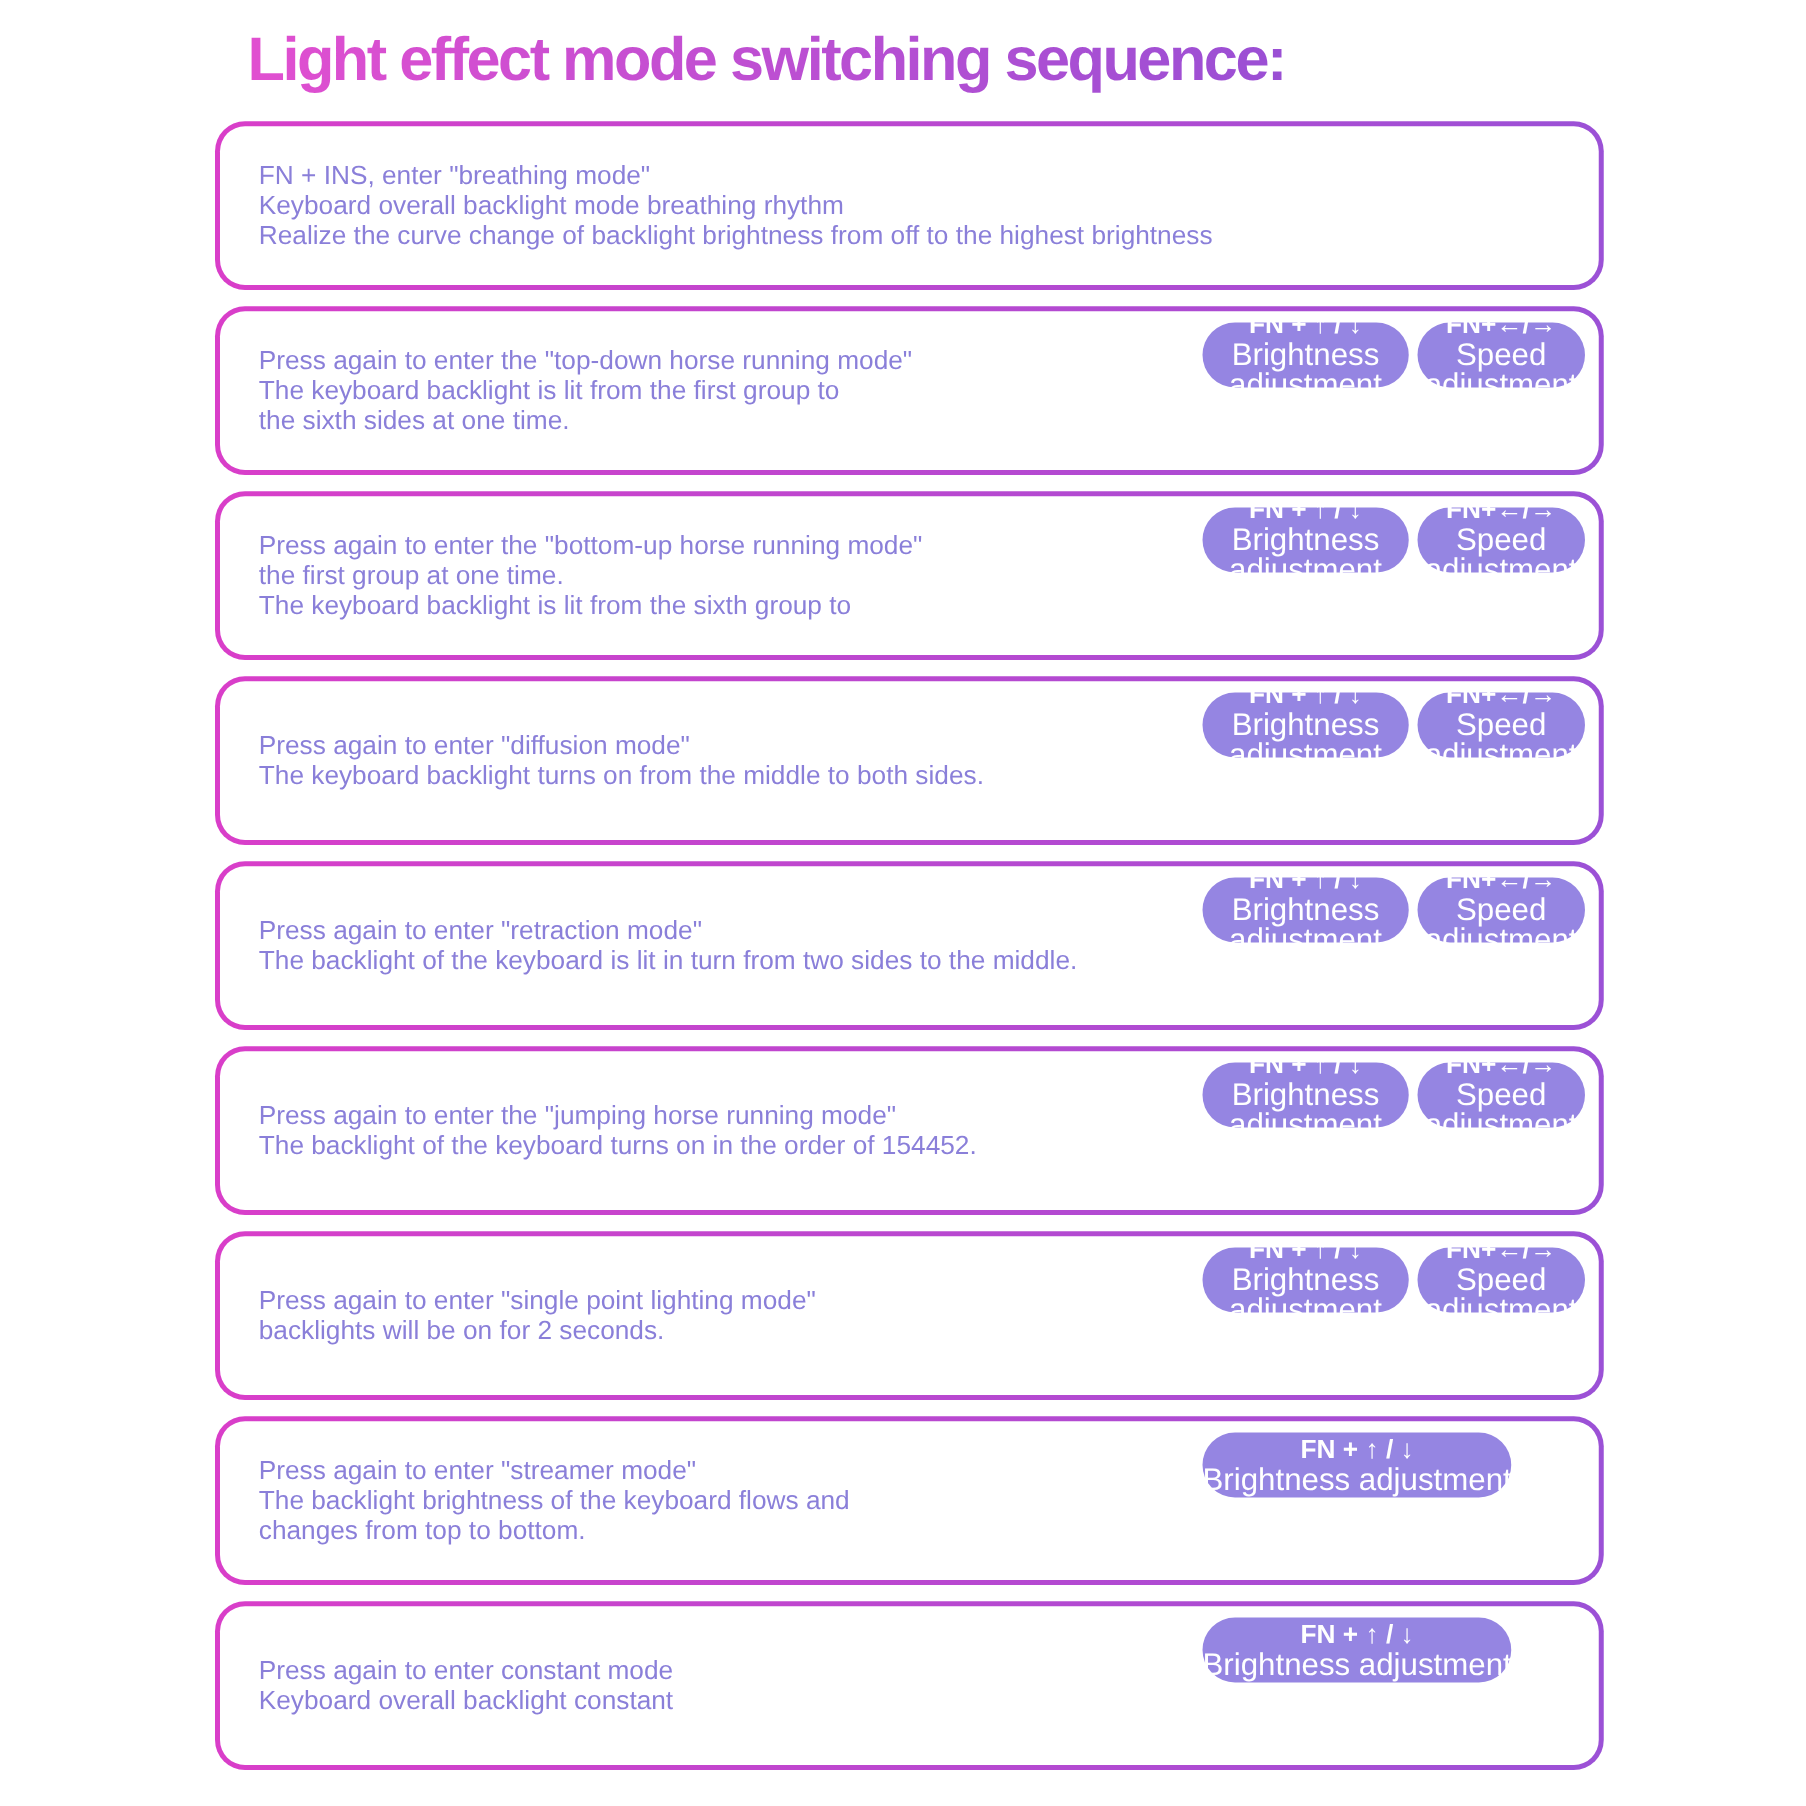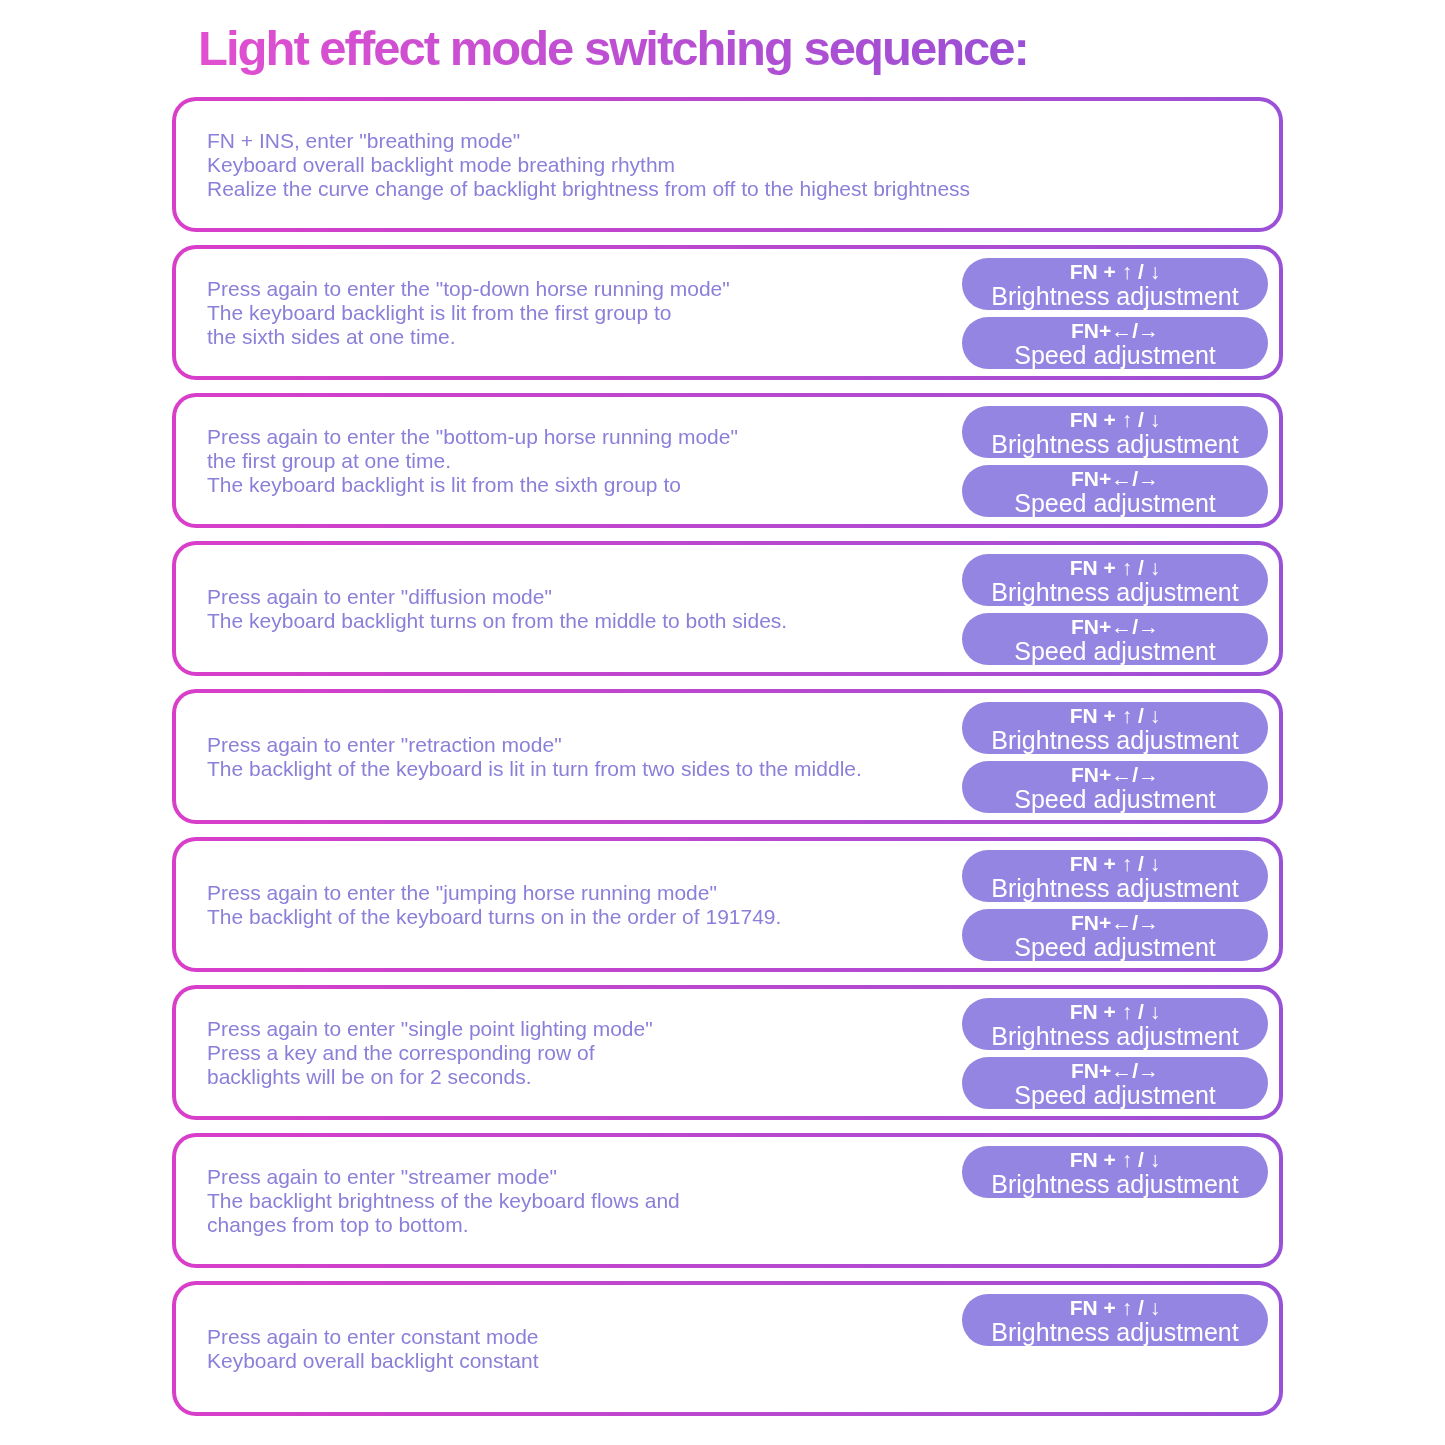--- a/index.html
+++ b/index.html
@@ -63,21 +63,21 @@
     line-height: 24px;
     color: var(--body-text, #8a7fd9);
     white-space: nowrap;
   }
   .card-pills {
     position: absolute;
     top: 9px;
     right: 11px;
     width: 306px;
     display: flex;
-    flex-direction: column;
+    flex-direction: row;
     gap: 7px;
   }
   .pill {
     height: 52px;
     border-radius: 26px;
     background: var(--pill-background, #9585e2);
     color: var(--pill-text, #ffffff);
     display: flex;
     flex-direction: column;
     align-items: center;
@@ -186,40 +186,39 @@
               <div class="pill-label">Speed adjustment</div>
             </div>
           </div>
     </div>
   </div>
 
   <div class="card-border">
     <div class="card-inner">
       <div class="card-text">
             <div class="line">Press again to enter the "jumping horse running mode"</div>
-            <div class="line">The backlight of the keyboard turns on in the order of 191749.</div>
+            <div class="line">The backlight of the keyboard turns on in the order of 154452.</div>
           </div>
       <div class="card-pills">
             <div class="pill">
               <div class="pill-keys">FN + ↑ / ↓</div>
               <div class="pill-label">Brightness adjustment</div>
             </div>
             <div class="pill">
               <div class="pill-keys">FN+←/→</div>
               <div class="pill-label">Speed adjustment</div>
             </div>
           </div>
     </div>
   </div>
 
   <div class="card-border">
     <div class="card-inner">
       <div class="card-text">
             <div class="line">Press again to enter "single point lighting mode"</div>
-            <div class="line">Press a key and the corresponding row of</div>
             <div class="line">backlights will be on for 2 seconds.</div>
           </div>
       <div class="card-pills">
             <div class="pill">
               <div class="pill-keys">FN + ↑ / ↓</div>
               <div class="pill-label">Brightness adjustment</div>
             </div>
             <div class="pill">
               <div class="pill-keys">FN+←/→</div>
               <div class="pill-label">Speed adjustment</div>

